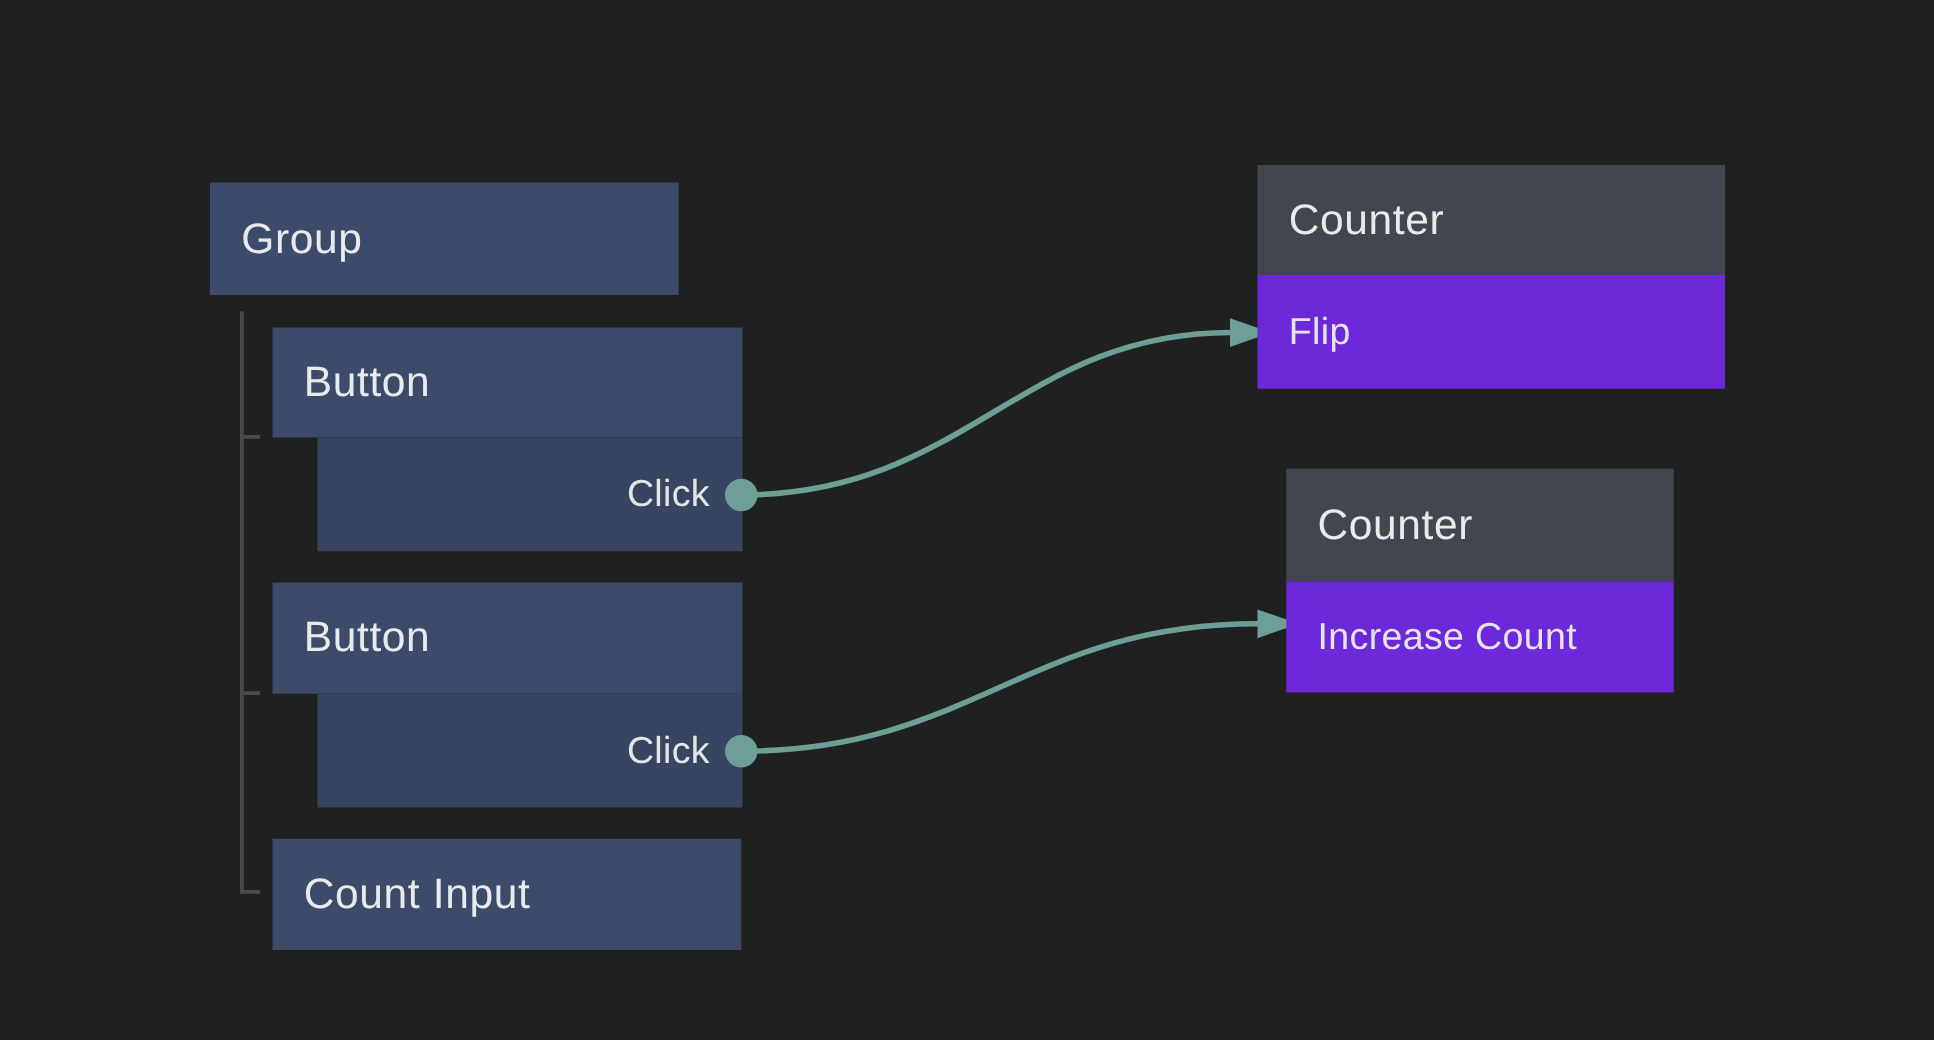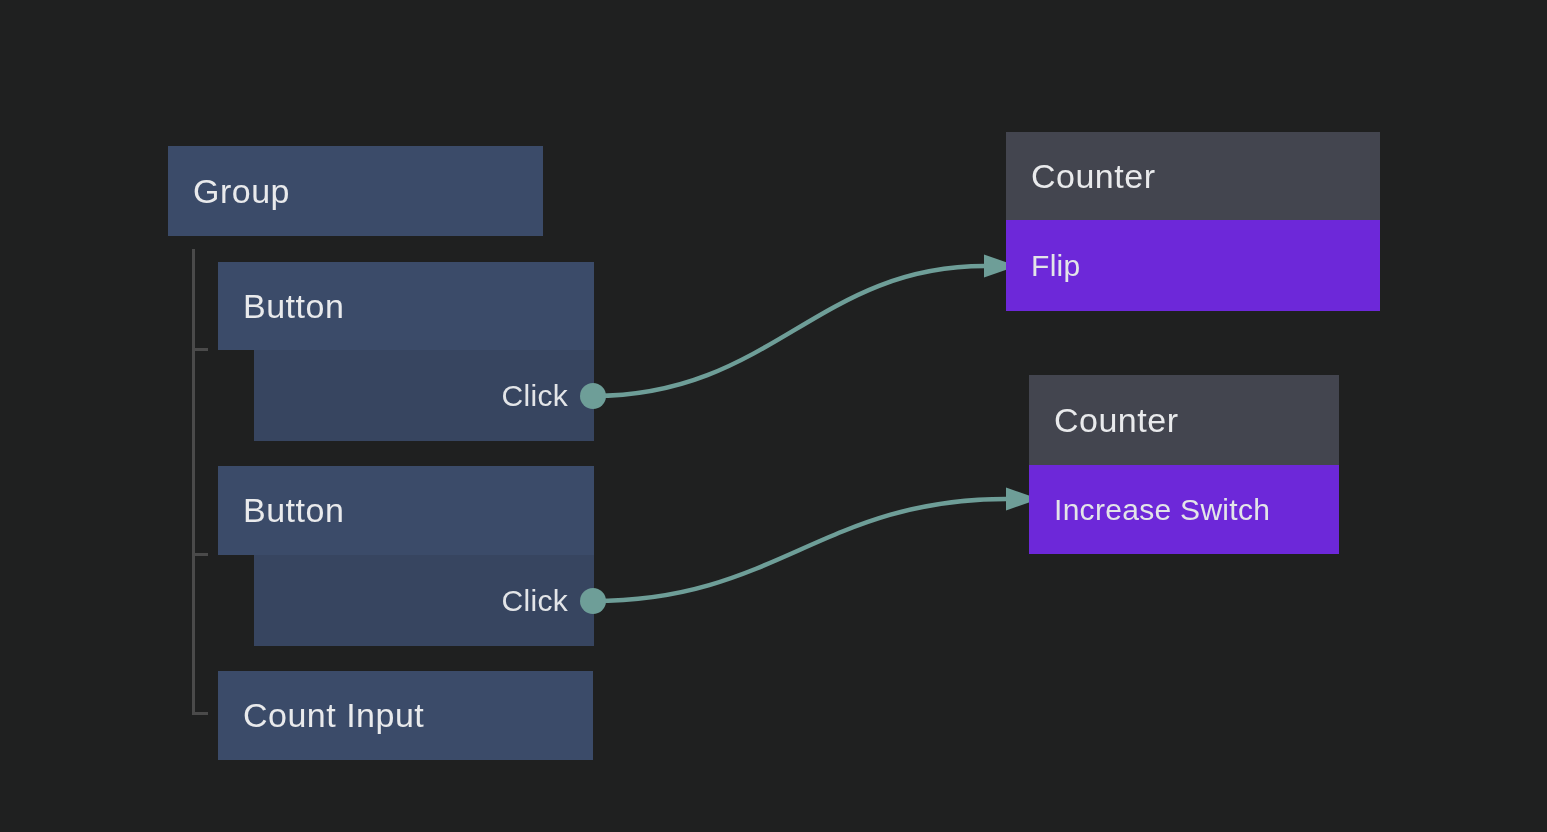--- a/index.html
+++ b/index.html
@@ -116,17 +116,17 @@
     <div class="row input" style="height:91px">
       <span>Flip</span>
     </div>
   </div>
 
   <div class="node gray" style="left:1029px; top:351px; width:310px;margin-top:24px;">
     <div class="header" style="height:90px">
       <span>Counter</span>
     </div>
     <div class="row input" style="height:89px">
-      <span>Increase Switch</span>
+      <span>Increase Count</span>
     </div>
   </div>
 
 </div>
 
 </body></html>

